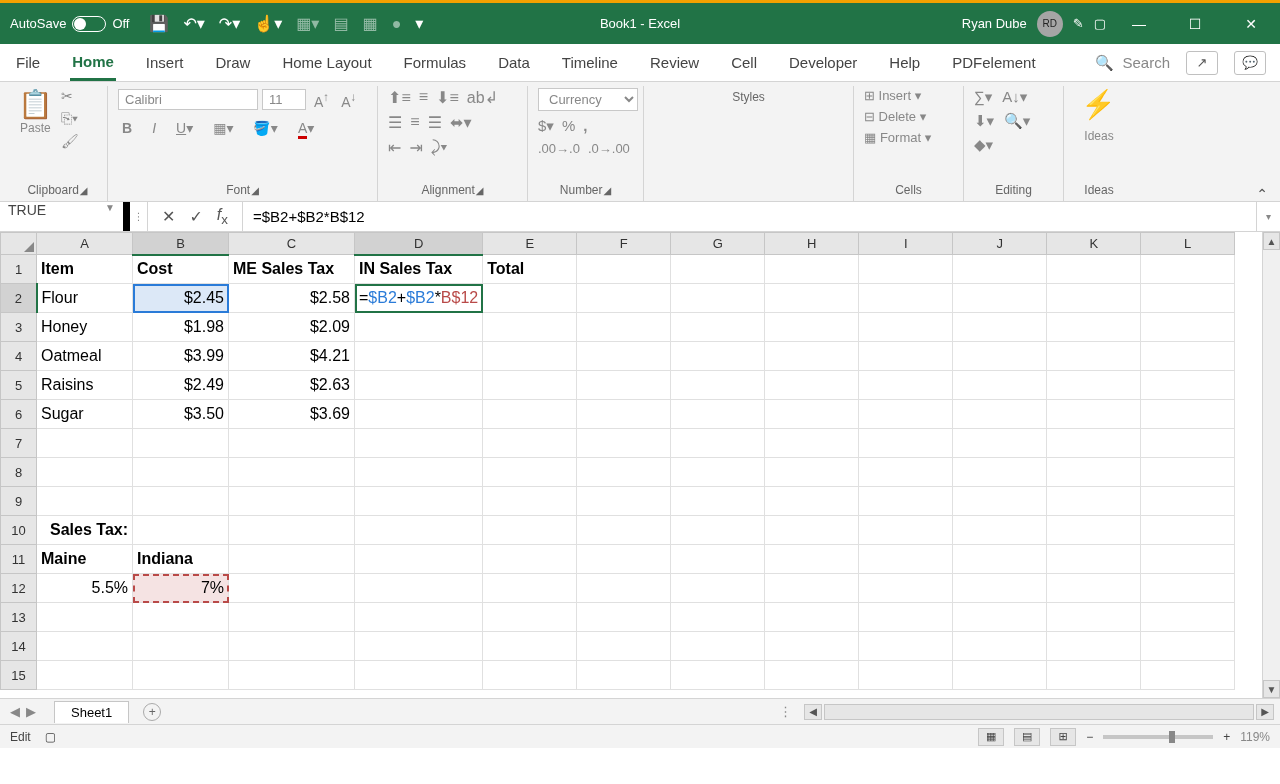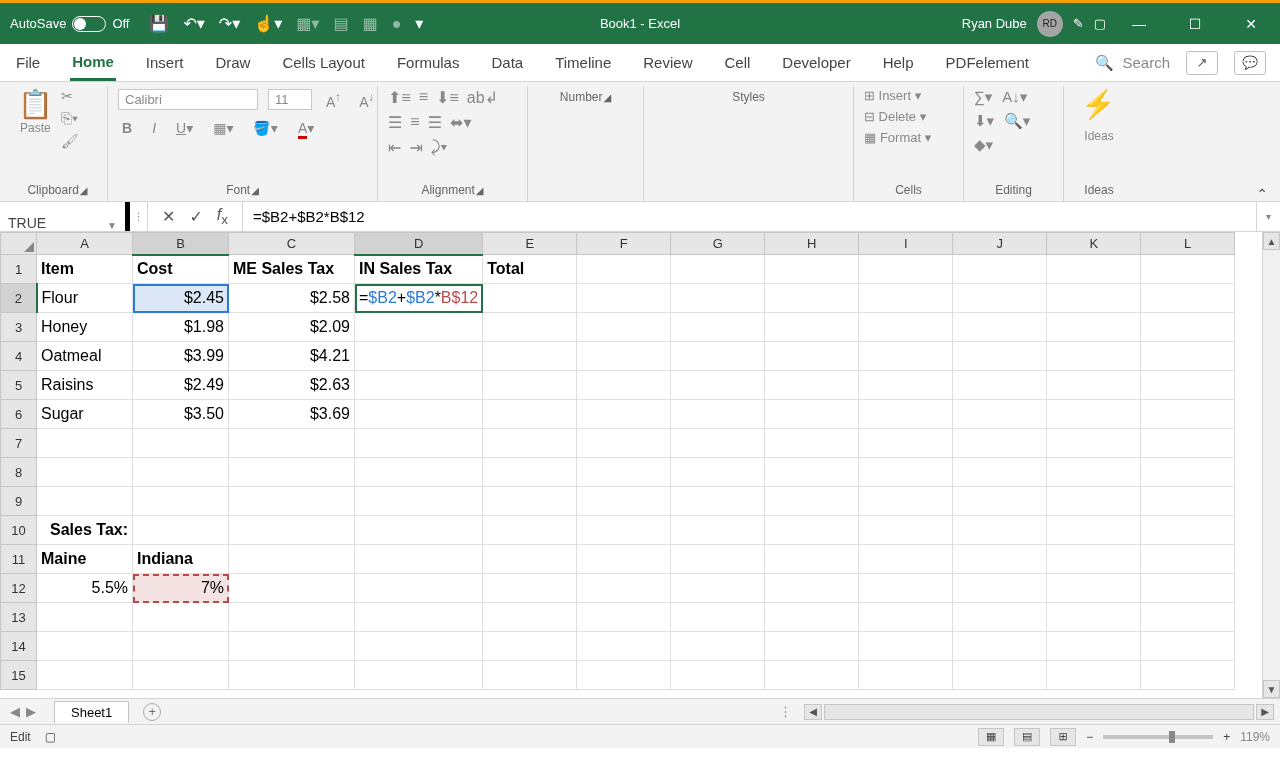--- a/index.html
+++ b/index.html
@@ -30,21 +30,21 @@
 .rgroup { border-right: 1px solid #d4d4d4; padding: 2px 10px; display: flex; flex-direction: column; justify-content: space-between; }
 .rgroup .label { text-align: center; font-size: 12px; color: #666; padding: 2px 0; display:flex; justify-content:center; align-items:center; gap:1px;}
 .rgroup .body { flex: 1; display: flex; gap: 8px; align-items: flex-start; }
 .rctrl { border: 1px solid #c8c8c8; background: #fff; font-size: 13px; padding: 2px 6px; color:#888; }
 .rbtn { font-size: 14px; padding: 2px 4px; }
 .icon { font-family: "Segoe UI Symbol", Arial; }
 .collapse-ribbon { position:absolute; right:12px; top:186px; color:#555; font-size:14px;}
 
 
 .fbar { height: 30px; border-bottom: 1px solid #d4d4d4; display: flex; align-items: stretch; background: #fff; }
-.namebox { width: 130px; border-right: 5px solid #000000; display: flex; align-items: flex-end; padding: 0 8px; font-size: 14px; color:#444; }
+.namebox { width: 130px; border-right: 7px solid #000000; display: flex; align-items: flex-start; padding: 0 8px; font-size: 14px; color:#444; }
 .namebox .dd { margin-left: auto; color:#888; font-size:10px; }
 .fx-btns { display: flex; align-items: center; gap: 14px; padding: 0 14px; border-right: 1px solid #d4d4d4; color: #555; font-size: 16px; }
 .formula-input { flex: 1; display: flex; align-items: center; padding: 0 10px; font-size: 15px; }
 .fbar .expand { width: 24px; border-left:1px solid #d4d4d4; display:flex; align-items:center; justify-content:center; color:#888; font-size:10px;}
 
 
 .grid-wrap { position: relative; height: 466px; display: flex; }
 .grid { flex:1; overflow:hidden; }
 table.sheet { border-collapse: collapse; table-layout: fixed; }
 .colhdr th, .rowhdr { background: #e6e6e6; border: 1px solid #c6c6c6; font-weight: normal; font-size: 13px; color: #333; text-align: center; }
@@ -117,21 +117,21 @@
     <div class="winbtn">☐</div>
     <div class="winbtn">✕</div>
   </div>
 </div>
 
 <div class="ribbon-tabs">
   <div class="tab">File</div>
   <div class="tab active">Home</div>
   <div class="tab">Insert</div>
   <div class="tab">Draw</div>
-  <div class="tab">Cells Layout</div>
+  <div class="tab">Home Layout</div>
   <div class="tab">Formulas</div>
   <div class="tab">Data</div>
   <div class="tab">Timeline</div>
   <div class="tab">Review</div>
   <div class="tab">Cell</div>
   <div class="tab">Developer</div>
   <div class="tab">Help</div>
   <div class="tab">PDFelement</div>
   <div class="right-area">
     <div class="search">
@@ -161,21 +161,21 @@
       </div>
     </div>
     <div class="label">
         <span>Clipboard</span>
         <span style="font-size:10px">◢</span>
       </div>
   </div>
 
   <div class="rgroup" style="width:270px">
     <div class="body" style="flex-direction:column;gap:6px;width:100%">
-      <div style="display:flex;gap:10px;align-items:center">
+      <div style="display:flex;gap:4px;align-items:center">
         <input class="rctrl" style="width: 140px;" value="Calibri">
         <input class="rctrl" style="width: 44px;" value="11">
         <span class="rbtn icon">A<sup>↑</sup></span>
         <span class="rbtn icon">A<sup>↓</sup></span>
       </div>
       <div style="display:flex;gap:12px;align-items:center;font-size:15px">
         <span class="rbtn"><b>B</b></span>
         <span class="rbtn"><i>I</i></span>
         <span class="rbtn"><u>U</u>▾</span>
         <span class="rbtn icon">▦▾</span>
@@ -209,20 +209,32 @@
         <span class="icon">⤸▾</span>
       </div>
     </div>
     <div class="label">
         <span>Alignment</span>
         <span style="font-size:10px">◢</span>
       </div>
   </div>
 
   <div class="rgroup" style="width:116px">
+    <div class="body" style="flex-direction:column;gap:6px">
+      <select class="rctrl" style="width:100px"><option>Currency</option></select>
+      <div style="display:flex;gap:8px;font-size:15px">
+        <span class="icon">$▾</span>
+        <span class="icon">%</span>
+        <span class="icon"><b>,</b></span>
+      </div>
+      <div style="display:flex;gap:8px;font-size:13px">
+        <span class="icon">.00→.0</span>
+        <span class="icon">.0→.00</span>
+      </div>
+    </div>
     <div class="label">
         <span>Number</span>
         <span style="font-size:10px">◢</span>
       </div>
   </div>
 
   <div class="rgroup" style="width:210px">
     <div class="label">Styles</div>
   </div>
 

